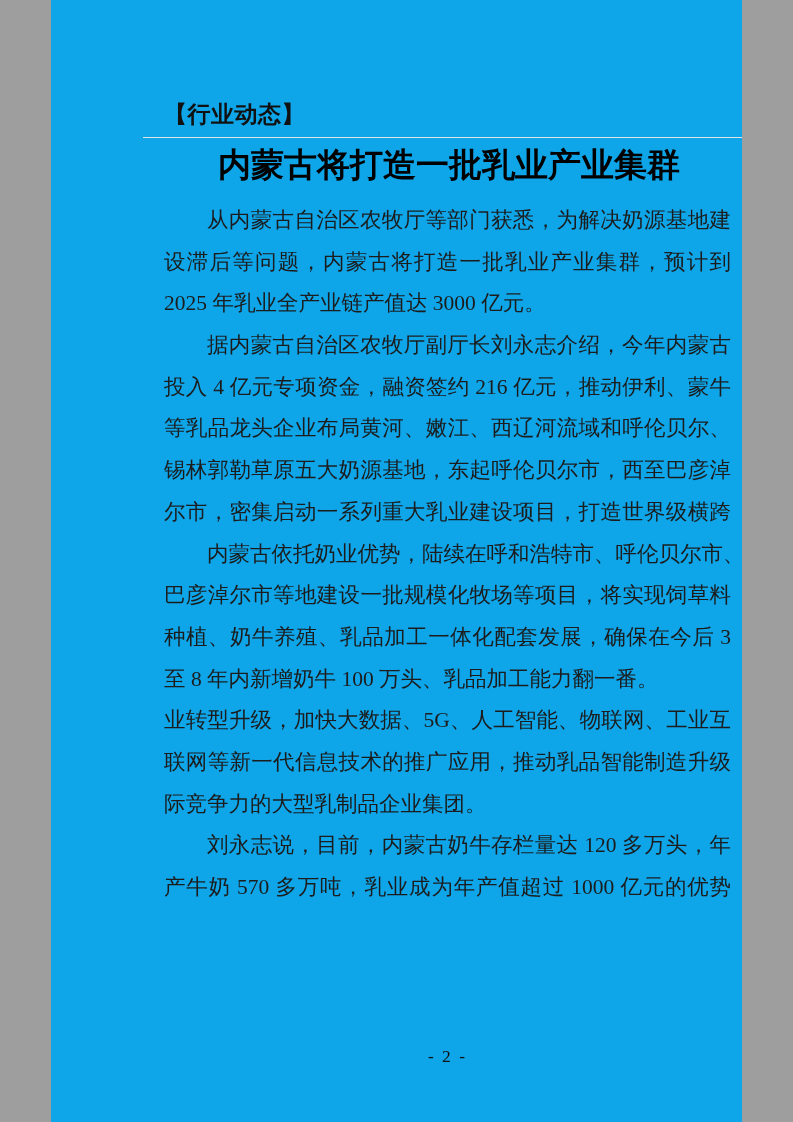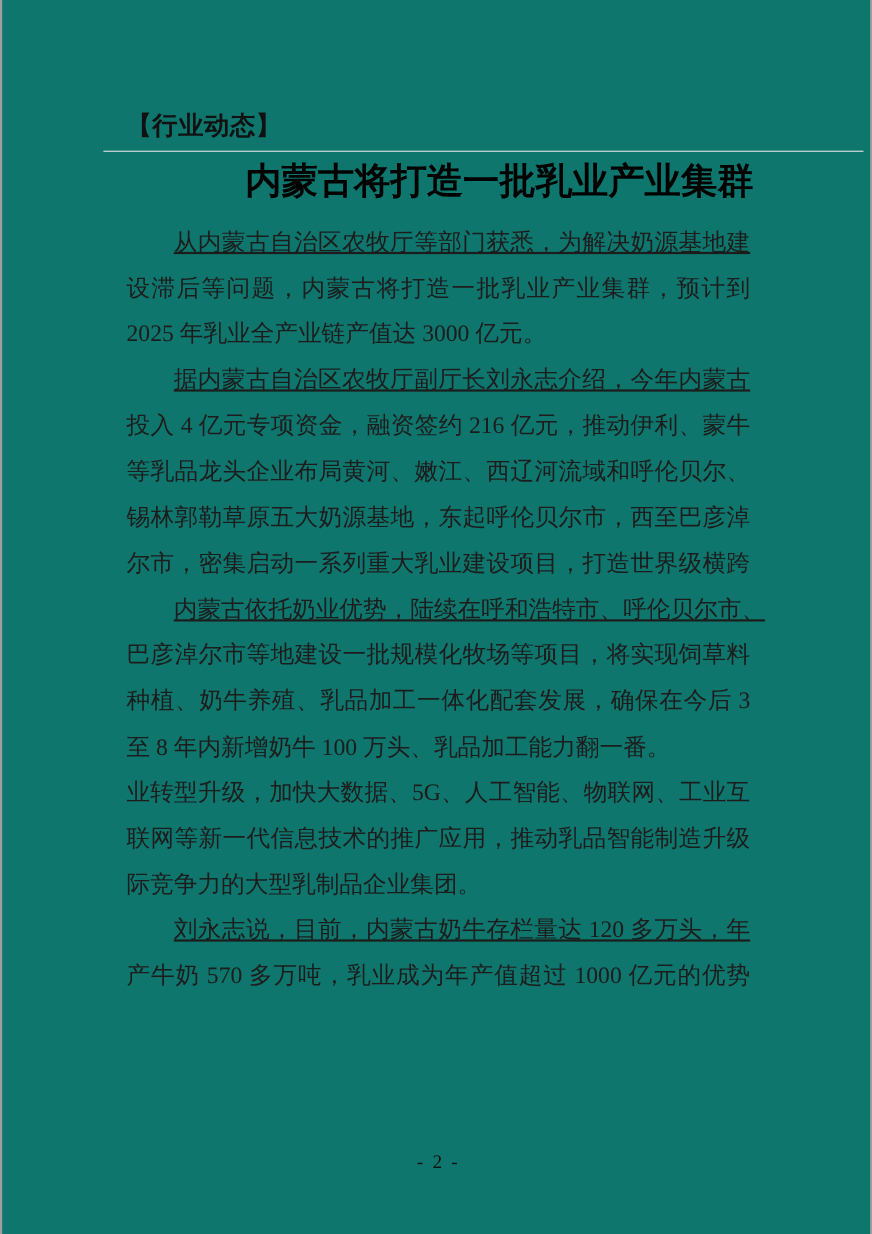--- a/index.html
+++ b/index.html
@@ -2,24 +2,24 @@
 <html><head>
 <meta charset="utf-8">
 <style>
   html, body {
     margin: 0;
     padding: 0;
     background: #9e9e9e;
   }
   .page {
     position: relative;
-    width: 789px;
+    width: 691px;
     height: 1122px;
     margin: 0 auto;
-    background: #0f766e;
+    background: #0ea5e9;
     overflow: hidden;
     font-family: "Liberation Serif", "DejaVu Serif", serif;
     color: #1c1c1c;
   }
   .section-header {
     position: absolute;
     left: 113px;
     top: 99px;
     font-family: "Liberation Sans", "DejaVu Sans", sans-serif;
     font-weight: 700;
@@ -35,22 +35,22 @@
     top: 137px;
     width: 691px;
     height: 1px;
     background: #e4e4e4;
   }
   .article-title {
     position: absolute;
     left: 113px;
     top: 145px;
     width: 570px;
-    text-align: right;
-    font-family: Liberation Serif, serif;
+    text-align: center;
+    font-family: Liberation Sans, sans-serif;
     font-weight: 700;
     font-size: 33px;
     line-height: 40px;
     color: #000;
     letter-spacing: 0px;
     white-space: nowrap;
   }
   .body-text {
     position: absolute;
     left: 113px;
@@ -66,21 +66,20 @@
   .line {
     height: 41.7px;
     line-height: 41.7px;
     text-align: justify;
     text-align-last: justify;
     white-space: nowrap;
     overflow: visible;
   }
   .line.first {
     padding-left: 43px;
-    text-decoration: underline;
   }
   .line.last {
     text-align-last: left;
   }
   .page-number {
     position: absolute;
     left: 0;
     top: 1044px;
     width: 793px;
     text-align: center;

